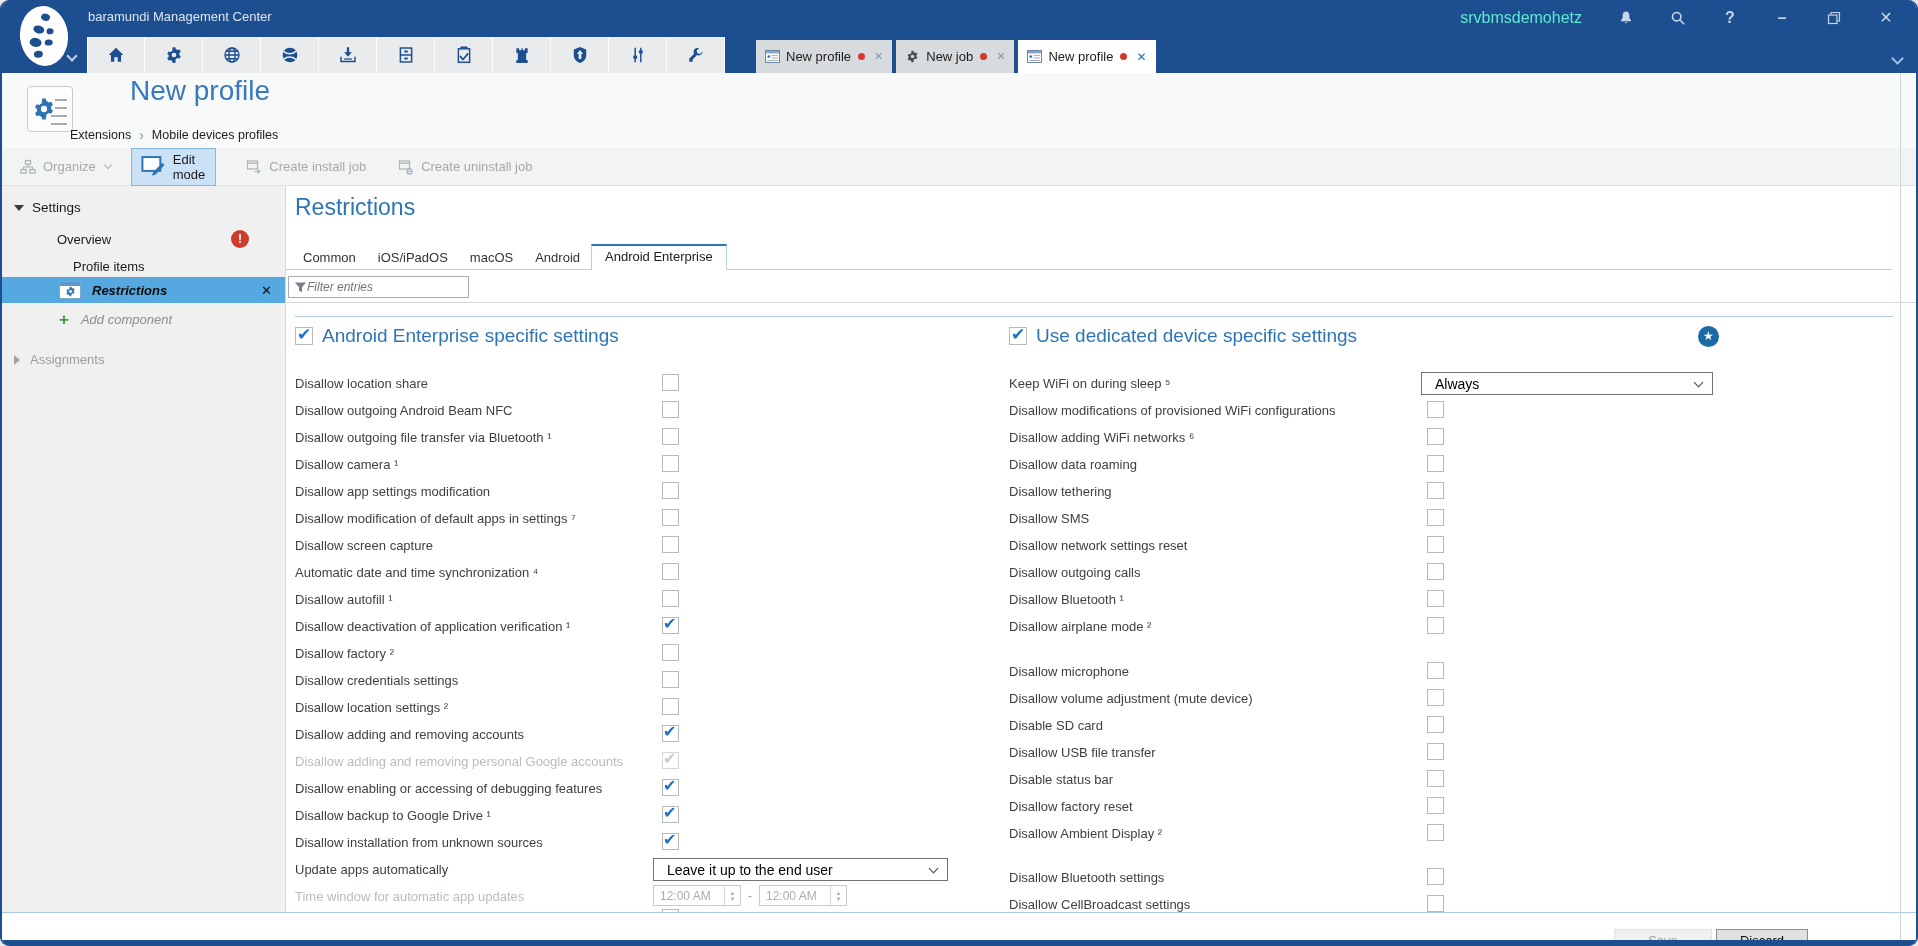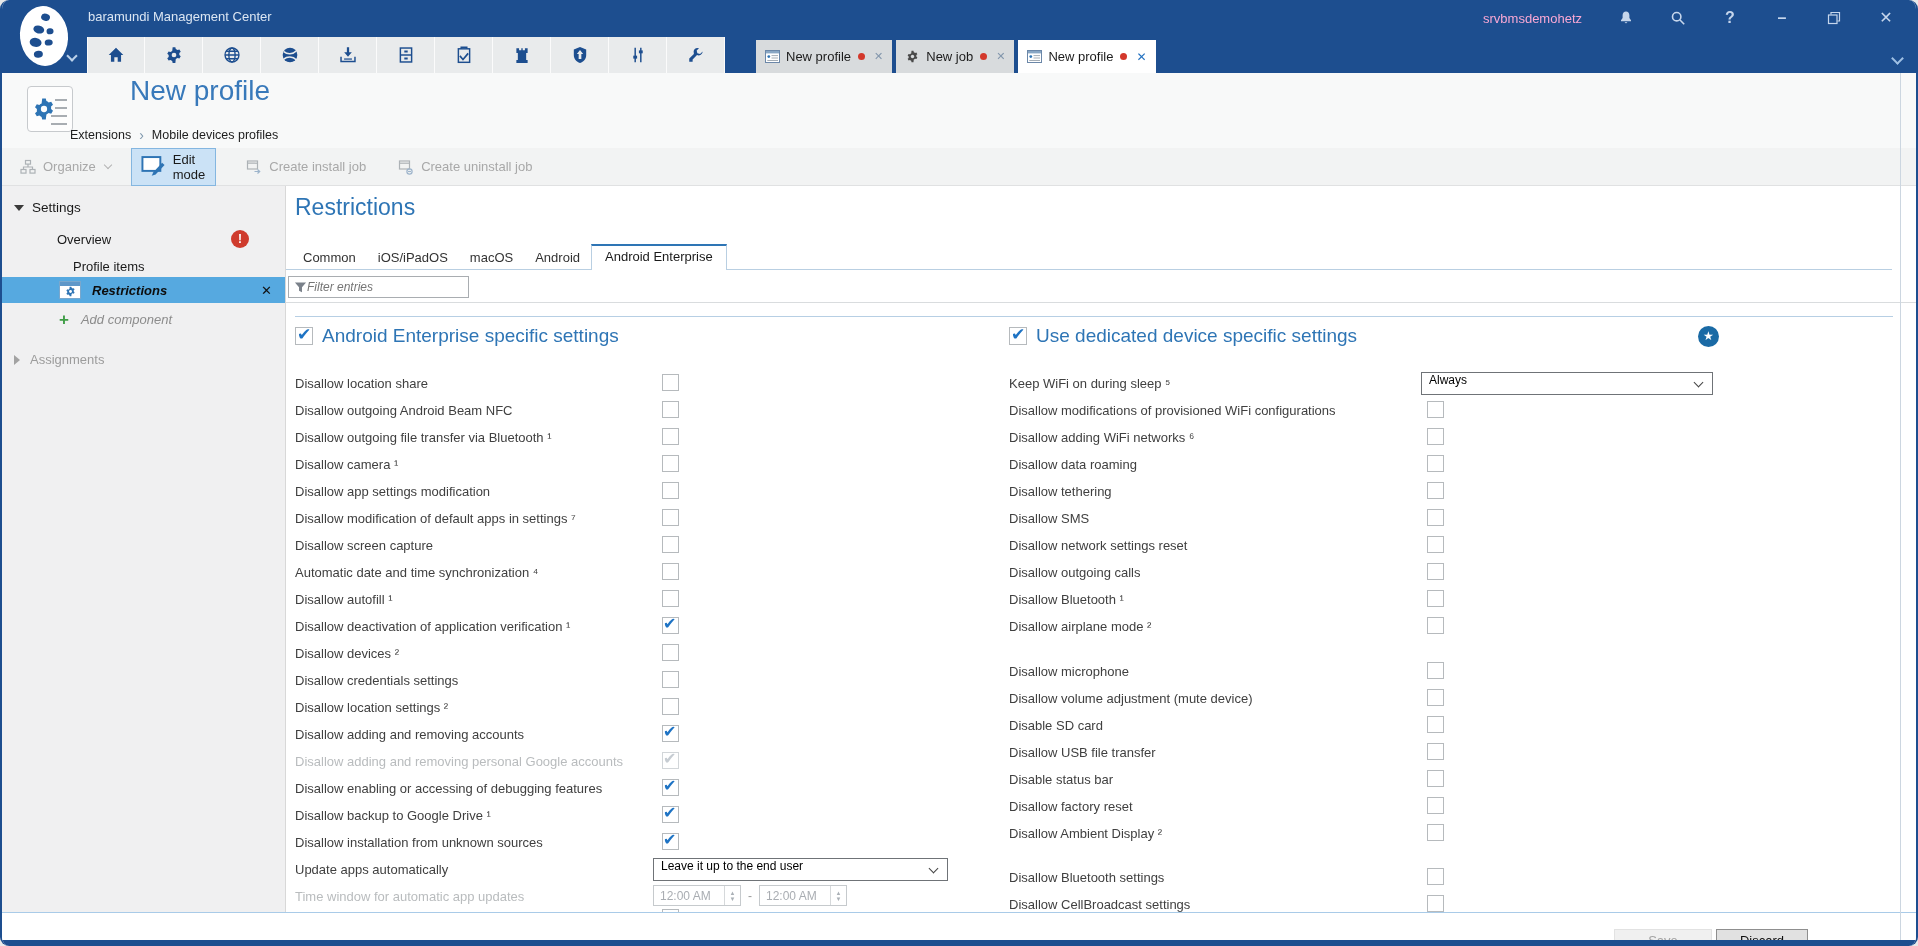--- a/index.html
+++ b/index.html
@@ -28,21 +28,21 @@
   .wtab { height:33px; background:#d8dbdd; display:flex; align-items:center; padding:0 9px; cursor:pointer; }
   .wtab.active { background:#ffffff; }
   .wtab .ticon { width:15px; height:13px; margin-right:6px; display:block; }
   .wtab .ticon svg { width:15px; height:13px; display:block; }
   .wtab .tlabel { font-size:13px; color:#1b1b1b; white-space:nowrap; }
   .wtab .tdot { width:7px; height:7px; border-radius:50%; background:#d3382b; margin-left:7px; }
   .wtab .tclose { margin-left:9px; font-size:11px; color:#8296ac; line-height:1; }
   .wtab.active .tclose { color:#1f6fc0; font-weight:bold; font-size:12px; }
 
   .tb-right { position:absolute; right:22px; top:0; height:36px; display:flex; align-items:center; gap:36px; color:#c6d6ec; }
-  .server { font-size:13px; color:#f9a8d4; }
+  .server { font-size:16px; color:#5eead4; }
   .tbi { width:16px; height:16px; display:block; color:#c6d6ec; cursor:pointer; }
   .tbi svg { width:16px; height:16px; display:block; }
   .tbi.txt { font-size:16px; line-height:16px; text-align:center; font-weight:bold; }
   .tb-chev { position:absolute; right:14px; top:54px; width:9px; height:9px;
              border-right:2px solid #9fc0e4; border-bottom:2px solid #9fc0e4; transform:rotate(45deg); cursor:pointer; }
 
   
   .pageheader { position:absolute; left:0; top:73px; width:100%; height:75px; background:#f8f9f9; }
   .ph-icon { position:absolute; left:25px; top:13px; width:46px; height:46px; background:#fdfdfd;
              border:1px solid #c7cacd; border-radius:4px; }
@@ -116,21 +116,21 @@
   .slabel { position:absolute; left:0; top:4px; font-size:13px; color:#404040; white-space:nowrap; }
   .slabel.dis { color:#b9bcbe; }
   .cbx { position:absolute; top:2px; width:17px; height:17px; background:#fff; border:1px solid #b6babd; cursor:pointer; }
   .sec-left .cbx { left:367px; } .sec-right .cbx { left:418px; }
   .cbx .mark { position:absolute; left:0px; top:-4px; font-size:16px; font-weight:bold; color:#1e73c4; }
   .cbx.dis { border-color:#d2d6d9; } .cbx.dis .mark { color:#c6ccd2; }
   .cb-big { width:18px; height:18px; background:#fff; border:1px solid #b6babd; position:relative; flex:none; cursor:pointer; }
   .cb-big .mark { position:absolute; left:1px; top:-4px; font-size:17px; font-weight:bold; color:#1e73c4; }
 
   .sel { position:absolute; top:0px; height:23px; border:1px solid #6f7377; background:#fff;
-         display:flex; align-items:flex-start; padding:0 24px 0 7px; font-size:12px; color:#000; cursor:pointer; }
+         display:flex; align-items:center; padding:0 24px 0 13px; font-size:14px; color:#000; cursor:pointer; }
   .sec-left .sel { left:358px; width:295px; } .sec-right .sel { left:412px; width:292px; }
   .chev { position:absolute; right:10px; top:6px; width:7px; height:7px;
           border-right:1.6px solid #444; border-bottom:1.6px solid #444; transform:rotate(45deg); }
   .selval { white-space:nowrap; overflow:hidden; }
 
   .trange { position:absolute; left:358px; top:0; display:flex; align-items:center; gap:7px; }
   .timebox { display:flex; align-items:center; width:88px; height:21px; border:1px solid #c6cacd;
              background:#fff; font-size:12px; color:#a9adb2; padding-left:6px; }
   .spin { margin-left:auto; width:16px; height:100%; border-left:1px solid #d6d9db;
           display:flex; flex-direction:column; align-items:center; justify-content:center; color:#aab0b6; font-size:6px; line-height:6px; }
@@ -476,21 +476,21 @@
           <span class="slabel">Disallow autofill ¹</span>
           <div class="cbx"></div>
         </div>
         <div class="srow" style="height: 27px;">
           <span class="slabel">Disallow deactivation of application verification ¹</span>
           <div class="cbx checked">
             <span class="mark">✔</span>
           </div>
         </div>
         <div class="srow" style="height: 27px;">
-          <span class="slabel">Disallow devices ²</span>
+          <span class="slabel">Disallow factory ²</span>
           <div class="cbx"></div>
         </div>
         <div class="srow" style="height: 27px;">
           <span class="slabel">Disallow credentials settings</span>
           <div class="cbx"></div>
         </div>
         <div class="srow" style="height: 27px;">
           <span class="slabel">Disallow location settings ²</span>
           <div class="cbx"></div>
         </div>

